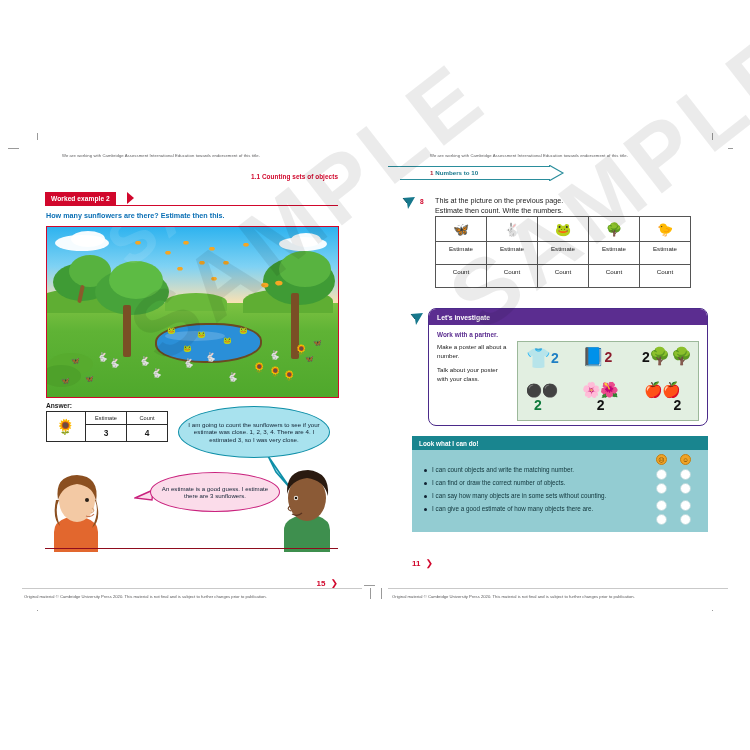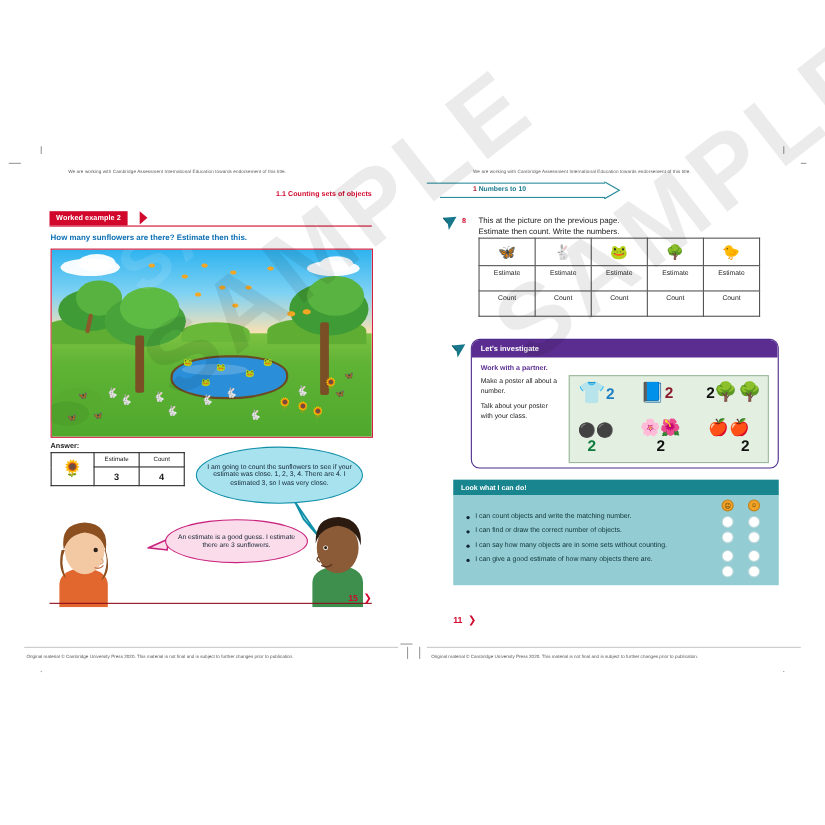--- a/index.html
+++ b/index.html
@@ -83,21 +83,21 @@
   .tail-blue{left:244px;top:314px;width:26px;height:36px;}
   .tail-pink{left:112px;top:348px;width:20px;height:14px;}
 
   
   .kid{position:absolute;}
 
   
   .pno{position:absolute;display:flex;align-items:center;gap:5px;
     color:#d1072c;font-size:8px;font-weight:bold;}
   .pno .chev{font-size:9px;font-weight:normal;}
-  .pno-left{right:24px;top:398px;margin-left:27px;}
+  .pno-left{right:24px;top:438px;margin-left:27px;}
   .pno-right{left:24px;top:418px;}
 
   
   .runbar{position:absolute;left:12px;top:26px;width:168px;height:14px;}
   .runbar .line{position:absolute;left:0;top:0;width:150px;height:14px;
     border-top:1px solid #2a8d9c;border-bottom:1px solid #2a8d9c;box-sizing:border-box;}
   .runbar .line::before{content:"";position:absolute;left:-12px;top:-1px;width:12px;
     height:1px;background:#2a8d9c;}
   .runbar .arrowtip{position:absolute;left:149px;top:-1px;width:16px;height:16px;}
   .runbar .txt{position:absolute;left:30px;top:3px;font-size:6.2px;font-weight:bold;

